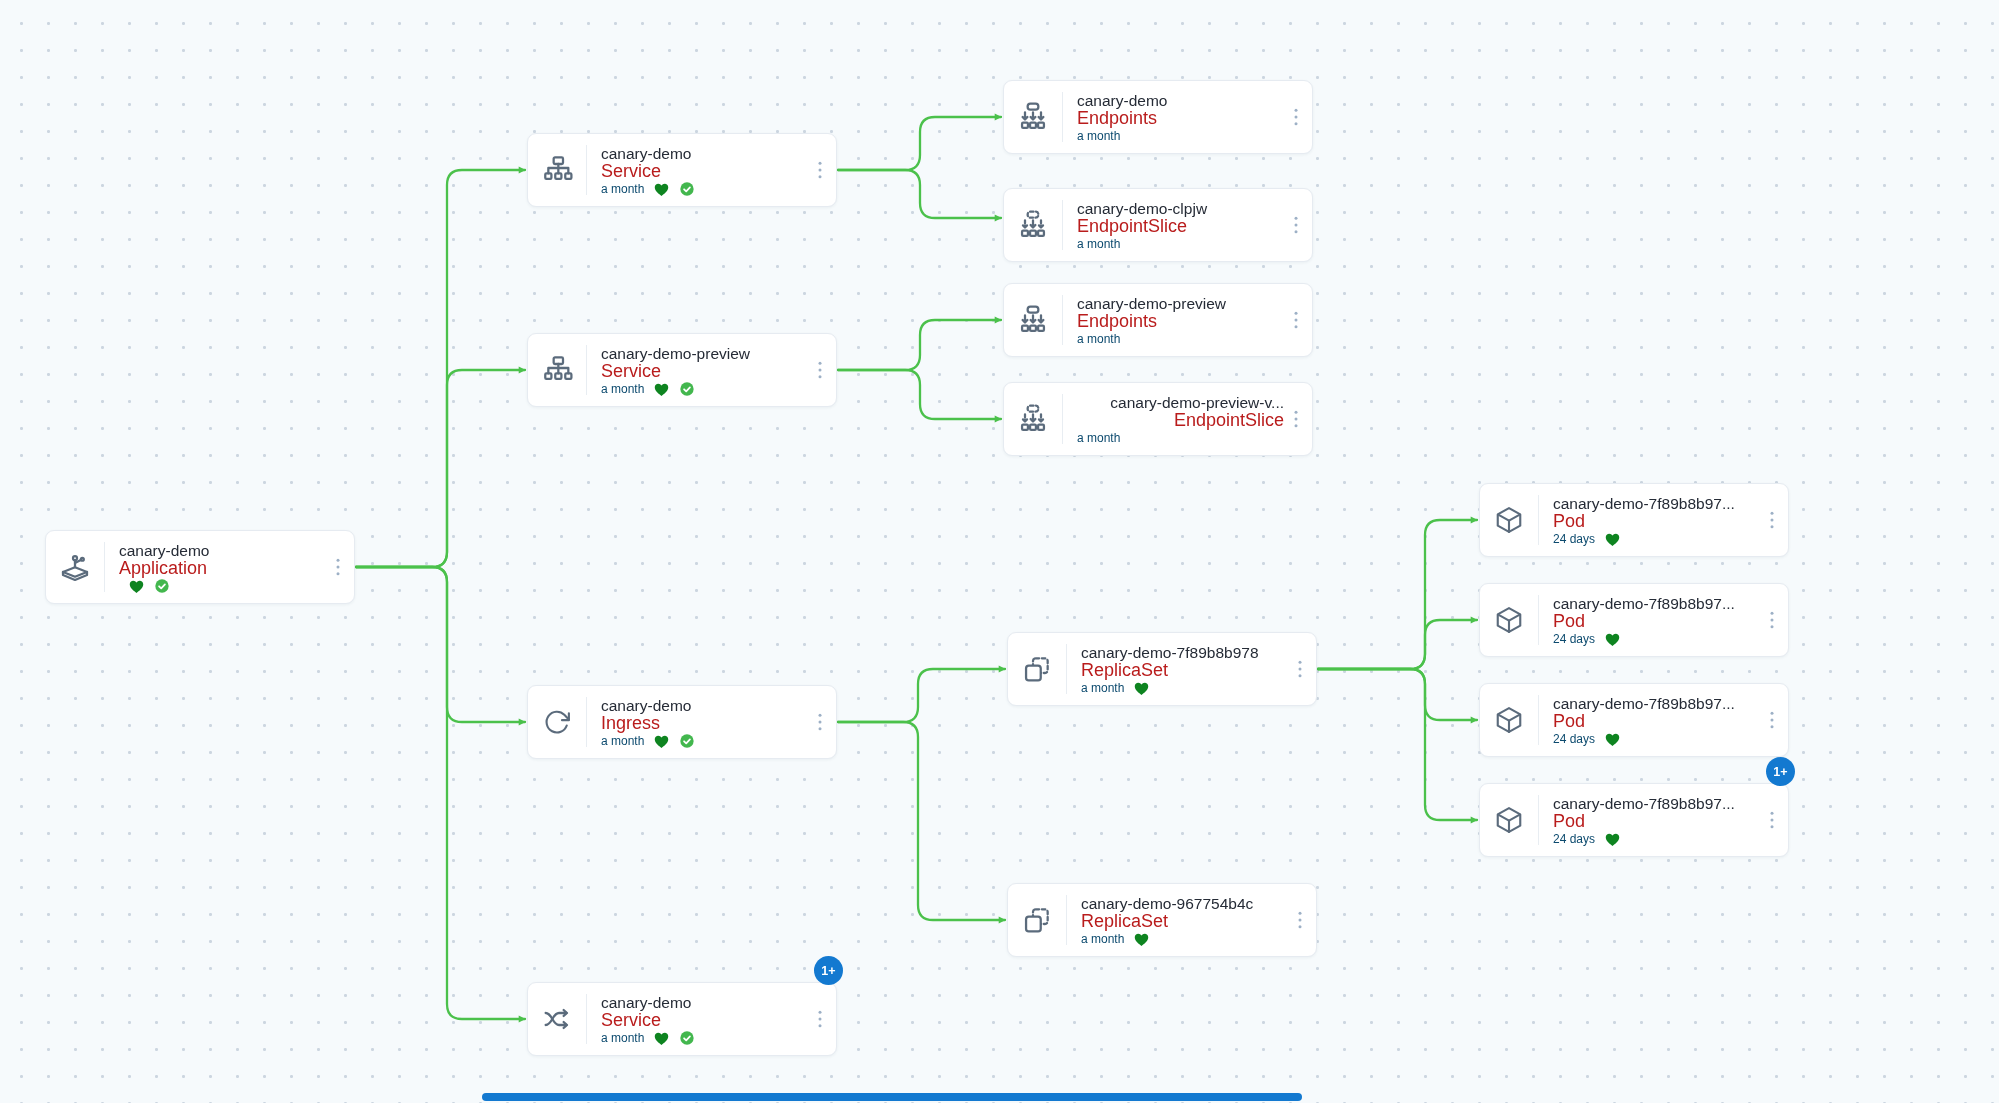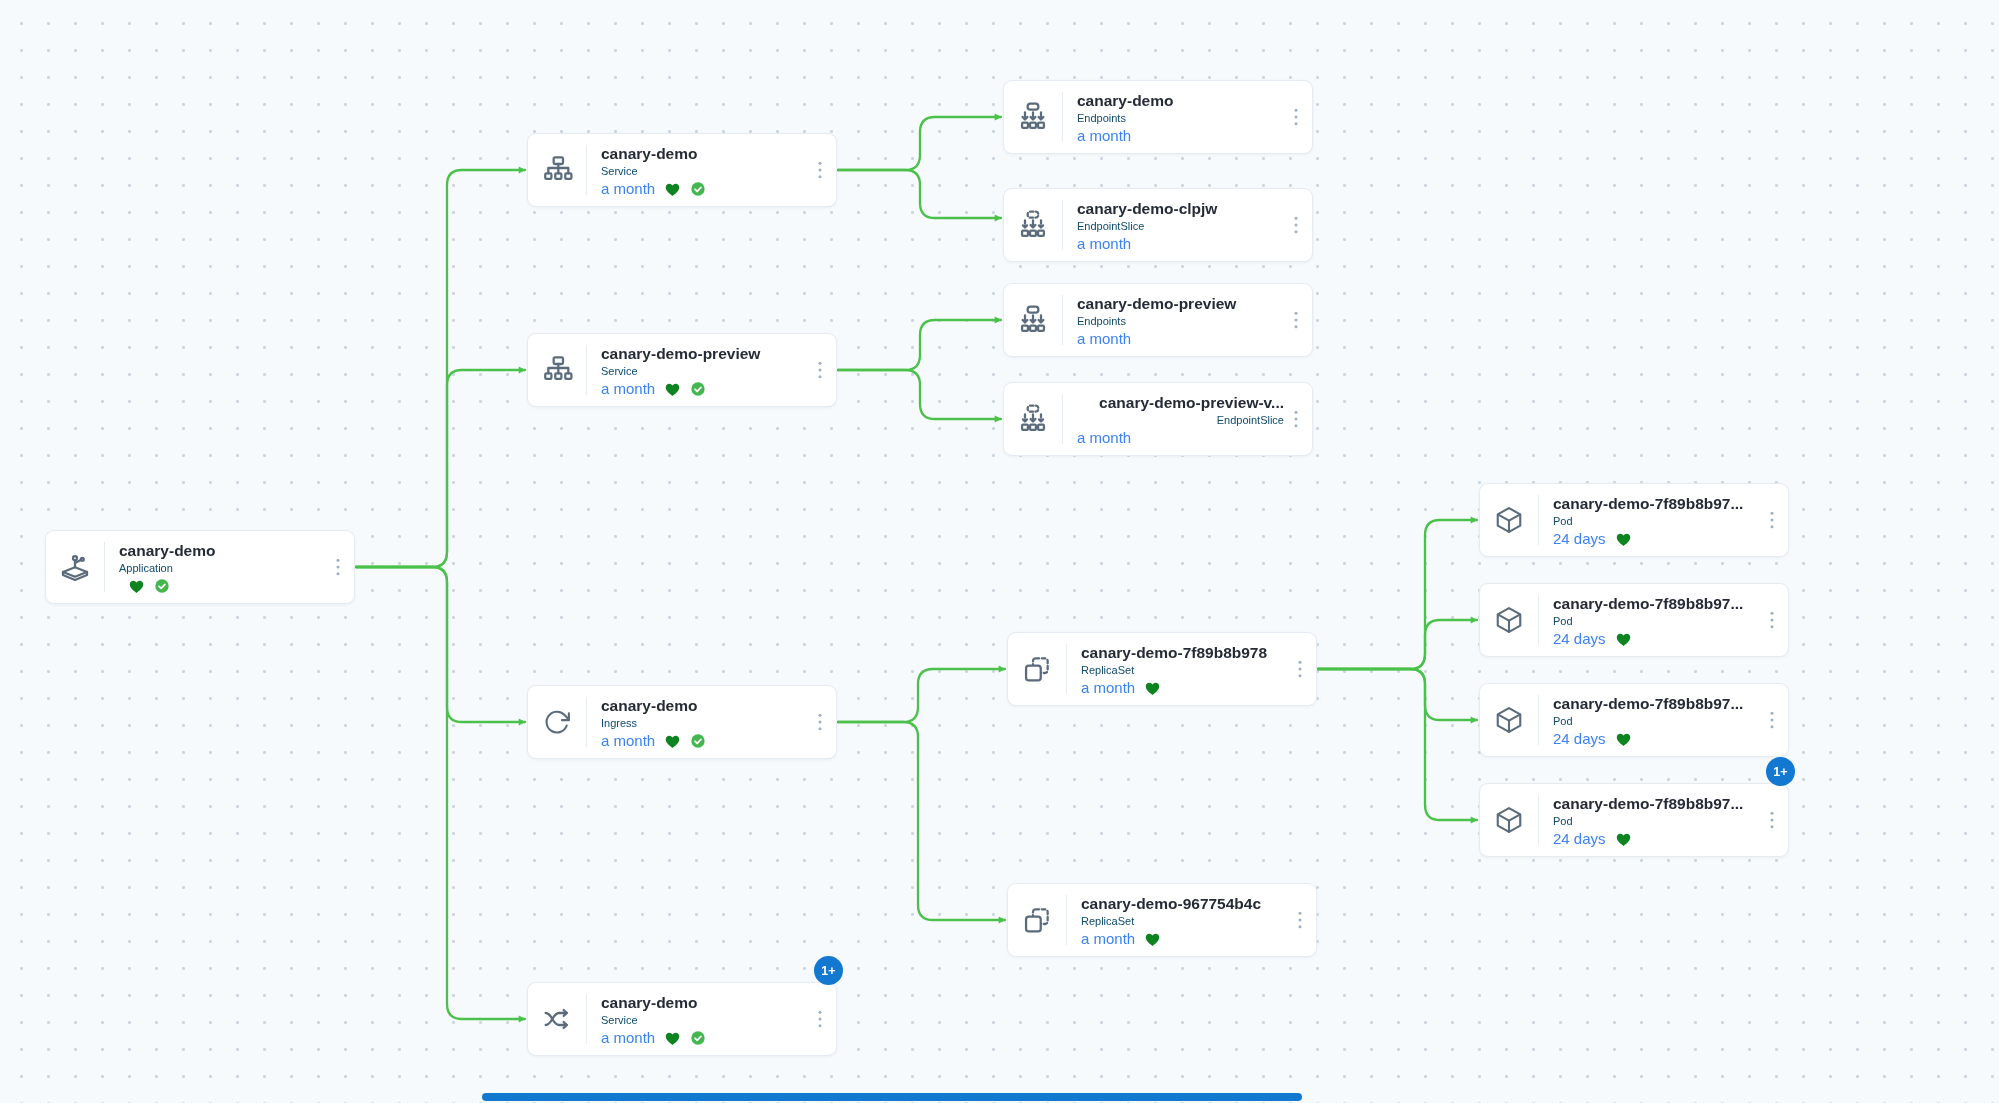--- a/index.html
+++ b/index.html
@@ -68,42 +68,42 @@
   .text-col {
     flex: 1 1 auto;
     padding: 8px 28px 6px 14px;
     min-width: 0;
     display: flex;
     flex-direction: column;
     justify-content: center;
   }
   .title {
     font-size: 15.5px;
-    font-weight: 700;
+    font-weight: 400;
     color: #252b36;
     line-height: 19px;
     white-space: nowrap;
     overflow: hidden;
   }
   .kind {
-    font-size: 11px;
-    color: #0c4a6e;
+    font-size: 18px;
+    color: #b91c1c;
     line-height: 17px;
     white-space: nowrap;
   }
   .meta {
     display: flex;
     align-items: center;
     gap: 9px;
     line-height: 18px;
     height: 18px;
   }
   .age {
-    font-size: 15px;
-    color: #3b82f6;
+    font-size: 12px;
+    color: #0c4a6e;
     white-space: nowrap;
   }
   .heart { color: var(--healthy, #0e8420); display: inline-flex; }
   .check { display: inline-flex; }
   .menu {
     position: absolute;
     right: 5px;
     top: 50%;
     transform: translateY(-50%);
     width: 22px;

